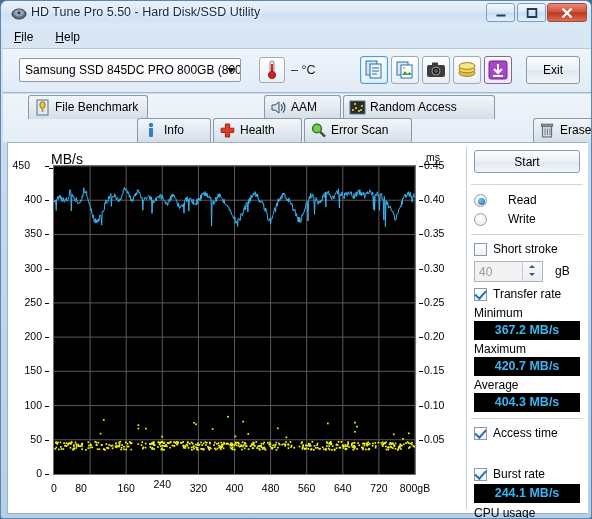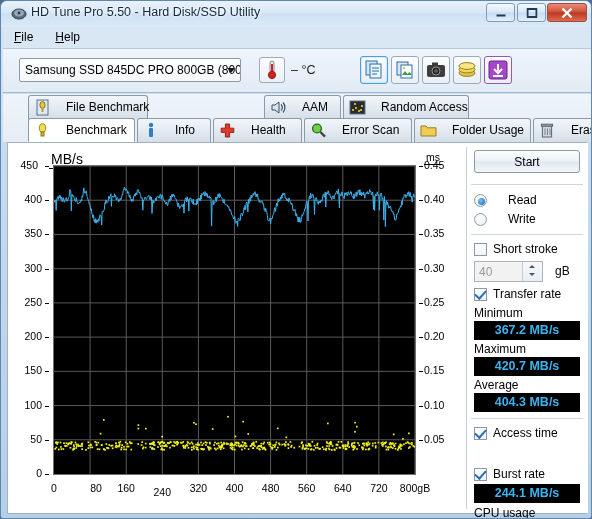--- a/index.html
+++ b/index.html
@@ -103,21 +103,21 @@
   }
   .tabrow { position:absolute; left:0; width:588px; height:24px; }
   #tabrow1 { top:1px; }
   #tabrow2 { top:24px; }
   .tab {
     position:absolute; top:0; height:24px;
     border:1px solid #8a9aa8; border-bottom:none;
     border-radius:3px 3px 0 0;
     background:linear-gradient(180deg,#f2f6fa 0%,#e2e9f0 55%,#d5dee7 100%);
     font-size:12px; color:#000;
-    padding-left:37px; padding-top:4px; white-space:nowrap;
+    padding-left:26px; padding-top:4px; white-space:nowrap;
   }
   .tab.active {
     background:#ffffff; border-bottom:1px solid #fff; z-index:5;
     font-weight:normal;
   }
   .tab .ticon {
     position:absolute; left:5px; top:3px; width:17px; height:17px;
   }
   
   #content {
@@ -291,20 +291,23 @@
         <ellipse cx="11" cy="7" rx="8" ry="3.4" fill="#f6e684" stroke="#9a8022"></ellipse>
       </svg>
     </div>
     <div class="tbtn" id="tb5">
       <svg width="22" height="22" viewBox="0 0 22 22" style="margin:2px">
         <rect x="2" y="2" width="18" height="18" rx="2" fill="#a646c9" stroke="#6d2389"></rect>
         <path d="M11 5v7M7 10l4 4 4-4M6 17h10" stroke="#fff" stroke-width="2" fill="none"></path>
       </svg>
     </div>
 
+    <div id="exit-btn">
+      <span>Exit</span>
+    </div>
   </div>
 
   <div id="tabstrip">
     <div class="tabrow" id="tabrow1">
 
       <div class="tab" style="left:25px;width:120px">
         <span class="ticon">
           <svg width="17" height="17" viewBox="0 0 17 17">
             <rect x="3" y="1" width="11" height="15" fill="#dfe9f2" stroke="#56728c"></rect>
             <ellipse cx="8.5" cy="6" rx="2.6" ry="3.4" fill="#e8c93a" stroke="#8a7220"></ellipse>
@@ -318,48 +321,39 @@
       <div class="tab" style="left:261px;width:77px">
         <span class="ticon">
           <svg width="17" height="17" viewBox="0 0 17 17">
             <path d="M2 6h3l4-3v11l-4-3H2z" fill="#d9e4ee" stroke="#34506a"></path>
             <path d="M11 5.5a4.5 4.5 0 010 6M13 3.5a7.5 7.5 0 010 10" stroke="#34506a" fill="none" stroke-width="1.2"></path>
           </svg>
         </span>
         <span>AAM</span>
       </div>
 
-      <div class="tab" style="left:340px;width:126px">
+      <div class="tab" style="left:340px;width:152px">
         <span class="ticon">
           <svg width="17" height="17" viewBox="0 0 17 17">
             <rect x="1" y="2" width="15" height="13" fill="#2b2b2b" stroke="#56728c"></rect>
             <circle cx="4" cy="11" r="1" fill="#f0e23a"></circle>
               <circle cx="7" cy="9" r="1" fill="#f0e23a"></circle>
             <circle cx="10" cy="12" r="1" fill="#f0e23a"></circle>
               <circle cx="13" cy="7" r="1" fill="#f0e23a"></circle>
             <circle cx="6" cy="5" r="1" fill="#f0e23a"></circle>
               <circle cx="12" cy="11" r="1" fill="#f0e23a"></circle>
           </svg>
         </span>
         <span>Random Access</span>
       </div>
 
     </div>
 
     <div class="tabrow" id="tabrow2">
 
-      <div class="tab active" style="left:25px;width:107px">
-        <span class="ticon">
-          <svg width="17" height="17" viewBox="0 0 17 17">
-            <ellipse cx="8.5" cy="6" rx="3.2" ry="4.2" fill="#f3de52" stroke="#a08d20"></ellipse>
-            <rect x="7" y="10" width="3" height="4" fill="#cdb632" stroke="#8a7720"></rect>
-          </svg>
-        </span>
-        <span>Benchmark</span>
-      </div>
 
       <div class="tab" style="left:134px;width:74px">
         <span class="ticon">
           <svg width="17" height="17" viewBox="0 0 17 17">
             <rect x="6" y="6" width="4" height="9" rx="1" fill="#2f7fc4"></rect>
             <circle cx="8" cy="3" r="2.2" fill="#2f7fc4"></circle>
           </svg>
         </span>
         <span>Info</span>
       </div>
@@ -376,28 +370,20 @@
       <div class="tab" style="left:301px;width:108px">
         <span class="ticon">
           <svg width="17" height="17" viewBox="0 0 17 17">
             <circle cx="7" cy="6.5" r="4.4" fill="#6ecf4a" stroke="#2d6b20" stroke-width="1.4"></circle>
             <path d="M10.4 10L15 14.6" stroke="#444" stroke-width="2.4"></path>
           </svg>
         </span>
         <span>Error Scan</span>
       </div>
 
-      <div class="tab" style="left:411px;width:117px">
-        <span class="ticon">
-          <svg width="17" height="17" viewBox="0 0 17 17">
-            <path d="M1 4h5l1.4 1.8H16V14H1z" fill="#f0cc55" stroke="#9a7f20"></path>
-          </svg>
-        </span>
-        <span>Folder Usage</span>
-      </div>
 
       <div class="tab" style="left:530px;width:80px">
         <span class="ticon">
           <svg width="17" height="17" viewBox="0 0 17 17">
             <rect x="3.4" y="4" width="9.2" height="11" fill="#cfd6dc" stroke="#5a6670"></rect>
             <rect x="2.4" y="2.2" width="11.2" height="2" fill="#9aa6b0" stroke="#5a6670"></rect>
             <path d="M6 6.5v6.5M8.5 6.5v6.5M11 6.5v6.5" stroke="#7a858f"></path>
           </svg>
         </span>
         <span>Erase</span>
@@ -421,21 +407,21 @@
           <span class="ytick" style="top: 165.111px; right: 8px;">200</span>
           <span class="tickmark" style="top: 172.111px; right: 1px;"></span>
           <span class="ytick" style="top: 130.889px; right: 8px;">250</span>
           <span class="tickmark" style="top: 137.889px; right: 1px;"></span>
           <span class="ytick" style="top: 96.6667px; right: 8px;">300</span>
           <span class="tickmark" style="top: 103.667px; right: 1px;"></span>
           <span class="ytick" style="top: 62.4444px; right: 8px;">350</span>
           <span class="tickmark" style="top: 69.4444px; right: 1px;"></span>
           <span class="ytick" style="top: 28.2222px; right: 8px;">400</span>
           <span class="tickmark" style="top: 35.2222px; right: 1px;"></span>
-          <span class="ytick" style="top: -6px; right: 12px;">450</span>
+          <span class="ytick" style="top: -6px; right: 20px;">450</span>
           <span class="tickmark" style="top: 1px; right: 1px;"></span>
         </div>
       <div id="plot">
         <svg id="plot-svg" width="361" height="308" viewBox="0 0 361 308">
             <line x1="0" y1="273.77777777777777" x2="361" y2="273.77777777777777" stroke="#5a5a5a" stroke-width="1"></line>
             <line x1="0" y1="239.55555555555554" x2="361" y2="239.55555555555554" stroke="#5a5a5a" stroke-width="1"></line>
             <line x1="0" y1="205.33333333333334" x2="361" y2="205.33333333333334" stroke="#5a5a5a" stroke-width="1"></line>
             <line x1="0" y1="171.11111111111111" x2="361" y2="171.11111111111111" stroke="#5a5a5a" stroke-width="1"></line>
             <line x1="0" y1="136.88888888888889" x2="361" y2="136.88888888888889" stroke="#5a5a5a" stroke-width="1"></line>
             <line x1="0" y1="102.66666666666669" x2="361" y2="102.66666666666669" stroke="#5a5a5a" stroke-width="1"></line>
@@ -970,23 +956,23 @@
             <rect x="204.3" y="282.1" width="1.7" height="1.7" fill="#f2f21d"></rect>
             <rect x="167.1" y="278.4" width="1.7" height="1.7" fill="#f2f21d"></rect>
             <rect x="25.6" y="279.3" width="1.7" height="1.7" fill="#f2f21d"></rect>
             <rect x="197.9" y="277.9" width="1.7" height="1.7" fill="#f2f21d"></rect>
             <rect x="173.6" y="277.1" width="1.7" height="1.7" fill="#f2f21d"></rect>
             <polyline points="0.0,33.8 0.5,36.2 1.1,34.1 1.6,34.5 2.2,44.4 2.7,33.2 3.2,32.8 3.8,30.6 4.3,33.5 4.9,30.2 5.4,29.3 6.0,32.1 6.5,29.6 7.0,33.5 7.6,31.3 8.1,35.7 8.7,34.0 9.2,31.6 9.7,34.1 10.3,36.3 10.8,35.5 11.4,32.5 11.9,32.1 12.5,31.6 13.0,35.3 13.5,33.9 14.1,33.3 14.6,31.6 15.2,30.2 15.7,23.8 16.2,23.7 16.8,25.3 17.3,44.9 17.9,28.5 18.4,28.5 19.0,30.5 19.5,29.8 20.0,31.7 20.6,34.4 21.1,34.7 21.7,35.5 22.2,31.5 22.7,34.1 23.3,36.4 23.8,37.9 24.4,37.5 24.9,37.6 25.5,36.1 26.0,36.8 26.5,34.2 27.1,34.6 27.6,35.2 28.2,29.8 28.7,31.2 29.2,27.2 29.8,21.8 30.3,25.3 30.9,27.2 31.4,27.1 31.9,25.1 32.5,25.2 33.0,30.7 33.6,31.7 34.1,33.9 34.7,35.4 35.2,38.3 35.7,38.1 36.3,41.0 36.8,44.4 37.4,42.8 37.9,47.9 38.4,49.0 39.0,52.0 39.5,48.9 40.1,55.4 40.6,53.8 41.2,56.9 41.7,52.6 42.2,57.2 42.8,54.0 43.3,54.0 43.9,56.3 44.4,52.9 44.9,55.0 45.5,51.0 46.0,48.8 46.6,49.8 47.1,50.9 47.7,59.1 48.2,45.6 48.7,45.0 49.3,45.8 49.8,44.6 50.4,43.1 50.9,36.7 51.4,37.8 52.0,33.9 52.5,36.3 53.1,37.3 53.6,36.7 54.1,35.3 54.7,30.1 55.2,32.9 55.8,30.5 56.3,30.2 56.9,27.7 57.4,40.4 57.9,31.6 58.5,30.1 59.0,31.3 59.6,30.9 60.1,31.2 60.6,27.7 61.2,30.8 61.7,29.5 62.3,34.0 62.8,32.5 63.4,31.5 63.9,32.6 64.4,35.9 65.0,33.9 65.5,35.2 66.1,32.4 66.6,34.1 67.1,33.0 67.7,31.2 68.2,28.3 68.8,28.6 69.3,23.9 69.9,23.2 70.4,21.2 70.9,23.8 71.5,24.4 72.0,22.7 72.6,23.9 73.1,24.3 73.6,27.3 74.2,25.6 74.7,26.7 75.3,31.3 75.8,29.1 76.4,30.6 76.9,34.0 77.4,35.4 78.0,33.0 78.5,34.9 79.1,35.3 79.6,30.3 80.1,30.4 80.7,28.2 81.2,30.2 81.8,27.0 82.3,26.8 82.8,28.8 83.4,23.7 83.9,24.2 84.5,23.9 85.0,26.9 85.6,26.0 86.1,27.8 86.6,29.6 87.2,32.4 87.7,31.5 88.3,31.8 88.8,44.2 89.3,35.1 89.9,33.7 90.4,33.5 91.0,31.2 91.5,32.0 92.1,32.9 92.6,33.5 93.1,31.5 93.7,30.8 94.2,30.1 94.8,29.4 95.3,31.1 95.8,33.5 96.4,30.4 96.9,33.9 97.5,31.1 98.0,47.5 98.6,36.1 99.1,33.8 99.6,37.2 100.2,35.7 100.7,35.7 101.3,34.5 101.8,32.0 102.3,34.7 102.9,30.8 103.4,30.5 104.0,30.1 104.5,31.8 105.1,32.3 105.6,30.2 106.1,28.3 106.7,28.1 107.2,33.3 107.8,29.4 108.3,28.9 108.8,30.6 109.4,33.8 109.9,34.1 110.5,35.5 111.0,35.3 111.5,37.9 112.1,38.3 112.6,36.2 113.2,38.4 113.7,39.7 114.3,35.7 114.8,34.4 115.3,32.9 115.9,35.5 116.4,30.0 117.0,33.8 117.5,29.2 118.0,28.3 118.6,30.9 119.1,27.9 119.7,30.1 120.2,29.1 120.8,31.4 121.3,32.8 121.8,33.0 122.4,33.6 122.9,35.5 123.5,39.6 124.0,40.8 124.5,37.0 125.1,40.0 125.6,42.6 126.2,40.7 126.7,41.0 127.3,39.2 127.8,38.6 128.3,39.9 128.9,40.8 129.4,37.8 130.0,47.2 130.5,35.8 131.0,33.8 131.6,32.0 132.1,31.6 132.7,36.0 133.2,30.7 133.8,35.0 134.3,33.6 134.8,45.1 135.4,32.6 135.9,32.9 136.5,31.8 137.0,32.8 137.5,34.2 138.1,36.9 138.6,37.6 139.2,33.1 139.7,38.7 140.2,38.2 140.8,37.8 141.3,38.4 141.9,37.4 142.4,39.1 143.0,33.2 143.5,37.8 144.0,32.1 144.6,32.7 145.1,34.1 145.7,32.2 146.2,35.0 146.7,29.0 147.3,33.1 147.8,27.4 148.4,28.7 148.9,28.5 149.5,26.4 150.0,28.6 150.5,30.0 151.1,25.5 151.6,29.3 152.2,30.3 152.7,27.0 153.2,27.8 153.8,31.7 154.3,30.9 154.9,31.3 155.4,29.9 156.0,32.4 156.5,31.1 157.0,32.5 157.6,60.1 158.1,36.2 158.7,35.5 159.2,34.5 159.7,38.7 160.3,36.4 160.8,36.9 161.4,33.4 161.9,30.9 162.5,35.4 163.0,31.3 163.5,32.2 164.1,27.8 164.6,30.0 165.2,31.7 165.7,27.6 166.2,28.6 166.8,30.9 167.3,31.6 167.9,31.8 168.4,33.6 168.9,35.7 169.5,36.8 170.0,33.2 170.6,37.2 171.1,38.6 171.7,38.7 172.2,38.8 172.7,38.9 173.3,39.0 173.8,40.9 174.4,41.0 174.9,40.6 175.4,44.4 176.0,44.6 176.5,43.7 177.1,46.0 177.6,48.8 178.2,49.3 178.7,49.4 179.2,51.6 179.8,53.0 180.3,50.8 180.9,50.7 181.4,56.7 181.9,57.3 182.5,55.7 183.0,55.0 183.6,60.4 184.1,52.7 184.7,52.2 185.2,53.1 185.7,54.5 186.3,54.4 186.8,48.3 187.4,47.1 187.9,47.7 188.4,49.8 189.0,47.6 189.5,45.9 190.1,41.6 190.6,43.5 191.1,39.4 191.7,43.6 192.2,37.4 192.8,36.0 193.3,37.9 193.9,45.9 194.4,33.4 194.9,37.5 195.5,33.5 196.0,31.4 196.6,35.2 197.1,29.0 197.6,32.0 198.2,31.0 198.7,29.8 199.3,27.2 199.8,29.3 200.4,27.4 200.9,25.6 201.4,26.3 202.0,30.8 202.5,28.1 203.1,30.5 203.6,27.9 204.1,33.2 204.7,32.7 205.2,36.3 205.8,34.4 206.3,35.4 206.9,36.6 207.4,35.4 207.9,34.7 208.5,35.4 209.0,38.2 209.6,37.8 210.1,43.5 210.6,42.7 211.2,45.5 211.7,42.3 212.3,44.5 212.8,46.3 213.4,49.7 213.9,54.3 214.4,54.7 215.0,54.2 215.5,54.5 216.1,51.9 216.6,58.1 217.1,53.0 217.7,52.2 218.2,52.7 218.8,49.3 219.3,48.5 219.8,47.1 220.4,43.2 220.9,41.6 221.5,45.5 222.0,41.3 222.6,37.2 223.1,40.3 223.6,38.0 224.2,32.7 224.7,35.7 225.3,33.6 225.8,34.7 226.3,31.1 226.9,33.3 227.4,29.3 228.0,32.3 228.5,28.0 229.1,27.0 229.6,29.0 230.1,28.3 230.7,27.2 231.2,32.3 231.8,32.2 232.3,32.2 232.8,34.2 233.4,35.0 233.9,32.9 234.5,36.1 235.0,31.9 235.6,33.7 236.1,35.4 236.6,36.8 237.2,38.6 237.7,37.1 238.3,39.0 238.8,43.2 239.3,44.9 239.9,43.5 240.4,44.5 241.0,43.4 241.5,48.6 242.1,50.1 242.6,47.6 243.1,50.5 243.7,52.9 244.2,56.0 244.8,51.1 245.3,56.2 245.8,51.5 246.4,56.5 246.9,56.1 247.5,53.6 248.0,48.6 248.5,49.7 249.1,48.2 249.6,47.0 250.2,45.7 250.7,42.9 251.3,42.9 251.8,39.2 252.3,36.6 252.9,35.0 253.4,37.3 254.0,55.0 254.5,36.2 255.0,32.2 255.6,29.9 256.1,33.0 256.7,27.3 257.2,30.3 257.8,31.7 258.3,28.5 258.8,28.1 259.4,30.2 259.9,32.1 260.5,48.4 261.0,35.8 261.5,33.4 262.1,31.5 262.6,32.2 263.2,36.1 263.7,36.9 264.3,38.4 264.8,35.3 265.3,36.8 265.9,35.1 266.4,36.7 267.0,34.1 267.5,35.1 268.0,35.4 268.6,30.5 269.1,28.9 269.7,27.8 270.2,31.4 270.8,29.3 271.3,25.9 271.8,41.0 272.4,26.6 272.9,27.0 273.5,27.9 274.0,25.0 274.5,25.1 275.1,28.9 275.6,27.9 276.2,29.7 276.7,31.6 277.2,31.6 277.8,33.6 278.3,30.0 278.9,30.2 279.4,30.1 280.0,33.0 280.5,29.1 281.0,28.3 281.6,28.1 282.1,26.4 282.7,25.1 283.2,25.4 283.7,28.1 284.3,22.9 284.8,28.1 285.4,42.0 285.9,27.7 286.5,28.5 287.0,29.9 287.5,27.7 288.1,25.9 288.6,29.6 289.2,30.6 289.7,30.9 290.2,32.7 290.8,26.8 291.3,28.7 291.9,26.6 292.4,26.6 293.0,29.8 293.5,29.6 294.0,25.8 294.6,26.1 295.1,28.5 295.7,28.3 296.2,27.7 296.7,25.6 297.3,25.9 297.8,29.6 298.4,30.8 298.9,31.0 299.4,32.6 300.0,27.6 300.5,32.4 301.1,29.4 301.6,29.4 302.2,25.9 302.7,30.5 303.2,28.2 303.8,25.9 304.3,24.1 304.9,24.3 305.4,28.8 305.9,23.7 306.5,29.1 307.0,26.2 307.6,29.9 308.1,26.7 308.7,27.3 309.2,29.0 309.7,26.2 310.3,29.1 310.8,32.3 311.4,27.9 311.9,27.4 312.4,26.5 313.0,28.1 313.5,25.6 314.1,27.0 314.6,28.0 315.2,26.5 315.7,23.6 316.2,25.9 316.8,25.2 317.3,28.5 317.9,29.1 318.4,26.1 318.9,27.3 319.5,43.3 320.0,29.9 320.6,44.5 321.1,30.4 321.7,28.1 322.2,29.6 322.7,29.7 323.3,25.8 323.8,28.5 324.4,29.9 324.9,28.6 325.4,44.2 326.0,30.8 326.5,28.6 327.1,27.0 327.6,28.1 328.1,33.4 328.7,32.3 329.2,33.6 329.8,54.1 330.3,30.4 330.9,36.0 331.4,60.6 331.9,36.8 332.5,34.7 333.0,38.9 333.6,35.9 334.1,38.5 334.6,42.2 335.2,41.2 335.7,41.9 336.3,39.9 336.8,41.8 337.4,44.8 337.9,44.5 338.4,45.8 339.0,45.4 339.5,48.3 340.1,48.3 340.6,53.0 341.1,54.3 341.7,54.0 342.2,52.9 342.8,48.2 343.3,48.2 343.9,47.2 344.4,46.3 344.9,42.9 345.5,42.8 346.0,41.7 346.6,39.8 347.1,40.8 347.6,35.2 348.2,38.6 348.7,32.3 349.3,32.7 349.8,31.1 350.4,28.5 350.9,29.3 351.4,28.6 352.0,31.8 352.5,29.0 353.1,29.7 353.6,26.7 354.1,28.2 354.7,25.7 355.2,30.5 355.8,27.3 356.3,26.4 356.8,31.1 357.4,30.0 358.1,36.1 358.8,32.0 359.6,27.8 360.3,31.0 361.0,31.5" fill="none" stroke="#3cb4f0" stroke-width="1"></polyline>
           </svg>
       </div>
       <div class="xticks">
           <span class="xtick" style="left: 1px; top: 4px;">0</span>
-          <span class="xtick" style="left: 43px; top: 4px; text-align: center;">80</span>
+          <span class="xtick" style="left: 28px; top: 4px; text-align: center;">80</span>
           <span class="xtick" style="left: 73.2px; top: 4px;">160</span>
-          <span class="xtick" style="left: 109.3px; top: 8px;">240</span>
+          <span class="xtick" style="left: 109.3px; top: 0;">240</span>
           <span class="xtick" style="left: 145.4px; top: 4px;">320</span>
           <span class="xtick" style="left: 181.5px; top: 4px;">400</span>
           <span class="xtick" style="left: 217.6px; top: 4px;">480</span>
           <span class="xtick" style="left: 253.7px; top: 4px;">560</span>
           <span class="xtick" style="left: 289.8px; top: 4px;">640</span>
           <span class="xtick" style="left: 325.9px; top: 4px;">720</span>
           <span class="xtick" style="left: 362px; top: 4px;">800gB</span>
         </div>
     </div>
     <span id="ylabel-right">ms</span>

